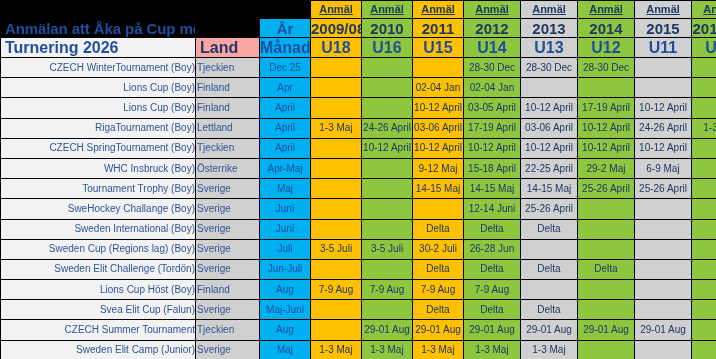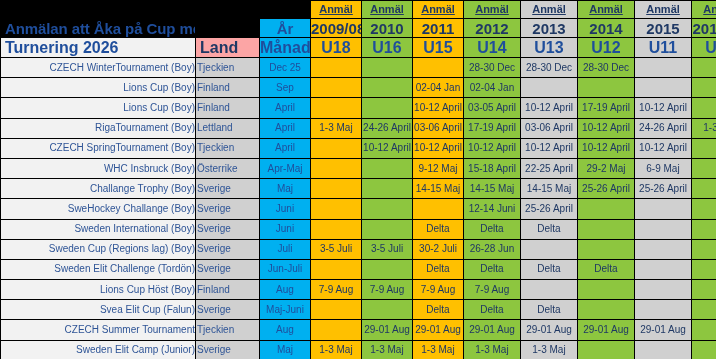--- a/index.html
+++ b/index.html
@@ -157,21 +157,21 @@
           <td class="bg-orange v"></td>
           <td class="bg-green v">28-30 Dec</td>
           <td class="bg-grey v">28-30 Dec</td>
           <td class="bg-green v">28-30 Dec</td>
           <td class="bg-grey v"></td>
           <td class="bg-green v"></td>
         </tr>
         <tr class="r-data">
           <td class="nm">Lions Cup (Boy)</td>
           <td class="land">Finland</td>
-          <td class="man">Sep</td>
+          <td class="man">Apr</td>
           <td class="bg-orange v"></td>
           <td class="bg-green v"></td>
           <td class="bg-orange v">02-04 Jan</td>
           <td class="bg-green v">02-04 Jan</td>
           <td class="bg-grey v"></td>
           <td class="bg-green v"></td>
           <td class="bg-grey v"></td>
           <td class="bg-green v"></td>
         </tr>
         <tr class="r-data">
@@ -220,21 +220,21 @@
           <td class="bg-orange v"></td>
           <td class="bg-green v"></td>
           <td class="bg-orange v">9-12 Maj</td>
           <td class="bg-green v">15-18 April</td>
           <td class="bg-grey v">22-25 April</td>
           <td class="bg-green v">29-2 Maj</td>
           <td class="bg-grey v">6-9 Maj</td>
           <td class="bg-green v"></td>
         </tr>
         <tr class="r-data">
-          <td class="nm">Challange Trophy (Boy)</td>
+          <td class="nm">Tournament Trophy (Boy)</td>
           <td class="land">Sverige</td>
           <td class="man">Maj</td>
           <td class="bg-orange v"></td>
           <td class="bg-green v"></td>
           <td class="bg-orange v">14-15 Maj</td>
           <td class="bg-green v">14-15 Maj</td>
           <td class="bg-grey v">14-15 Maj</td>
           <td class="bg-green v">25-26 April</td>
           <td class="bg-grey v">25-26 April</td>
           <td class="bg-green v"></td>

